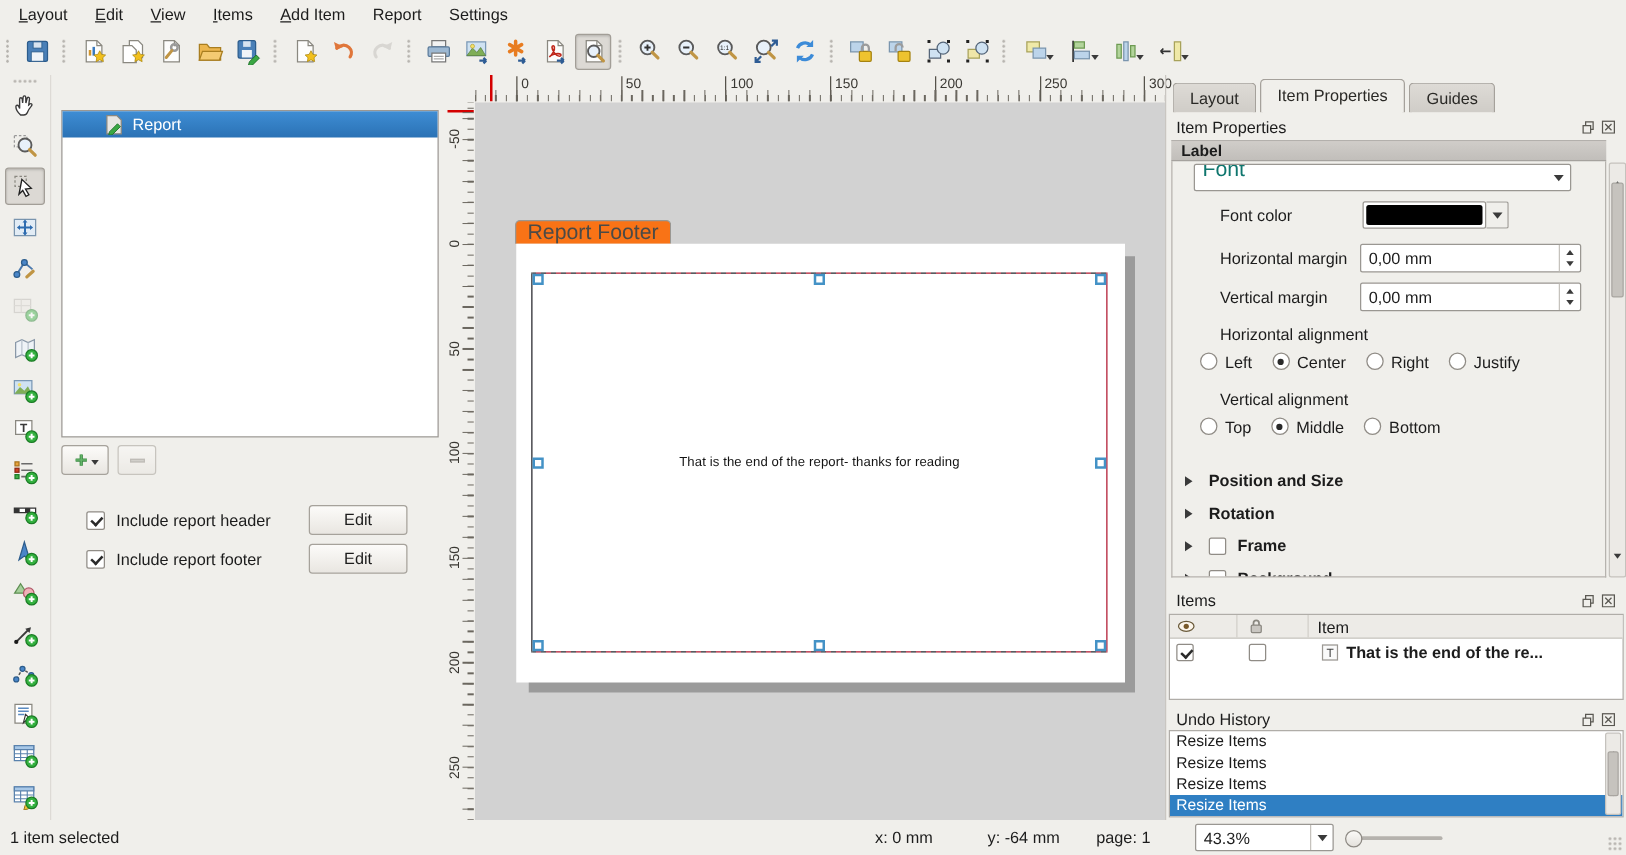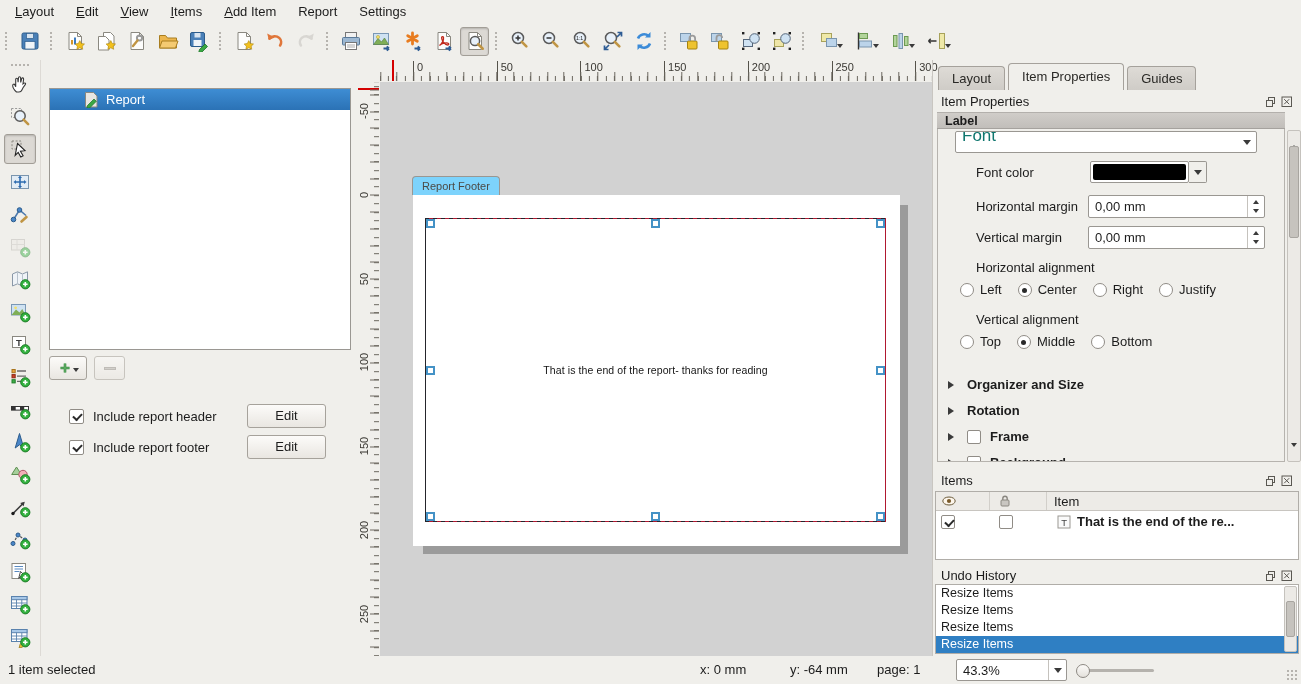--- a/index.html
+++ b/index.html
@@ -50,21 +50,21 @@
 #hruler::before{content:"";position:absolute;left:0;right:0;bottom:1px;height:5px;background:repeating-linear-gradient(to right,#6b675f 0 1px,transparent 1px 8.37px);background-position:7.9px 0}
 #hruler::after{content:"";position:absolute;left:0;right:0;bottom:1px;height:9px;background:repeating-linear-gradient(to right,#6b675f 0 1px,transparent 1px 16.74px);background-position:16.3px 0}
 .hnum{position:absolute;top:1px;height:20px;border-left:1px solid #55524a;padding-left:3px;font-size:11px;color:#3a3833;line-height:12px}
 .hmark{position:absolute;left:12px;top:0;width:2px;height:21px;background:#d40000}
 #vruler{position:absolute;left:0;top:22px;width:22px;height:574px}
 #vruler::before{content:"";position:absolute;top:0;bottom:0;right:1px;width:5px;background:repeating-linear-gradient(to bottom,#6b675f 0 1px,transparent 1px 8.37px);background-position:0 4.2px}
 #vruler::after{content:"";position:absolute;top:0;bottom:0;right:1px;width:9px;background:repeating-linear-gradient(to bottom,#6b675f 0 1px,transparent 1px 16.74px);background-position:0 12.5px}
 .vnum{position:absolute;left:-14px;width:40px;height:12px;text-align:center;font-size:11px;color:#3a3833;transform:rotate(-90deg)}
 .vmark{position:absolute;top:6px;left:0;width:21px;height:2px;background:#d40000}
 #canvas{position:absolute;left:22px;top:22px;width:552px;height:574px;background:#d2d2d2;overflow:hidden}
-.pagetab{position:absolute;left:32px;top:94px;height:19px;padding:0 9px;background:#7dd3fc;border:1px solid #9a9792;border-bottom:none;border-radius:4px 4px 0 0;font-size:11px;color:#4c4a46;line-height:18px}
+.pagetab{position:absolute;left:32px;top:94px;height:19px;padding:0 9px;background:#f97316;border:1px solid #9a9792;border-bottom:none;border-radius:4px 4px 0 0;font-size:17px;color:#4c4a46;line-height:18px}
 .page{position:absolute;left:33px;top:113px;width:487px;height:351px;background:#fff;box-shadow:9px 9px 0 -1px #9b9b9b}
 .selrect{position:absolute;left:12px;top:23px;width:461px;height:304px;border:1px dashed #8e1f35;border-image:repeating-linear-gradient(90deg,#25252b 0 4px,#b01830 4px 8px) 1}
 .handle{position:absolute;width:9px;height:9px;border:2px solid #4492c6;background:transparent}
 .pagetext{position:absolute;left:0;right:0;top:50%;transform:translateY(-50%);text-align:center;font-size:10.5px;color:#141414;letter-spacing:.1px}
 
 #rightcol{position:absolute;left:932px;top:60px;width:369px;height:596px;border-left:1px solid #c9c6c1}
 .rtabs{position:absolute;left:0;top:2px;right:0;height:28px;display:flex;align-items:flex-end;padding-left:5px}
 .rtab{height:24px;padding:0 13px;background:linear-gradient(#dedbd6,#cfccc7);border:1px solid #a5a19b;border-bottom:none;border-radius:4px 4px 0 0;margin-right:3px;line-height:23px;font-size:13px;color:#2a2926}
 .rtab.active{background:#f0efeb;height:27px;line-height:26px}
 .ip-title{position:absolute;left:0;top:32px;right:0;height:18px;padding:0 8px;display:flex;align-items:center}
@@ -79,21 +79,21 @@
 .swatch{width:100%;height:100%;background:#000;border-radius:2px}
 .swatcharrow{position:absolute;left:251px;top:32px;width:18px;height:22px;border:1px solid #9a9792;border-left:none;border-radius:0 2px 2px 0;display:flex;align-items:center;justify-content:center}
 .swatcharrow::after{content:"";border:4px solid transparent;border-top:5px solid #3a3a3a;margin-top:4px}
 .spin{position:absolute;left:150px;width:177px;height:23px;background:#fff;border:1px solid #9a9792;border-radius:2px;display:flex}
 .spinval{flex:1;padding:3px 0 0 6px;font-size:13px}
 .spinarrows{width:17px;border-left:1px solid #c5c2bd;display:flex;flex-direction:column}
 .spinarrows span{flex:1;display:flex;align-items:center;justify-content:center}
 .up::after{content:"";border:3.5px solid transparent;border-bottom:4.5px solid #3a3a3a;margin-bottom:2px}
 .dn::after{content:"";border:3.5px solid transparent;border-top:4.5px solid #3a3a3a;margin-top:2px}
 .radiorow{position:absolute;left:22px;display:flex;align-items:center;gap:7px}
-.radiorow .opt{display:flex;align-items:flex-end;gap:6px;margin-right:9px}
+.radiorow .opt{display:flex;align-items:flex-start;gap:6px;margin-right:9px}
 .grouprow{position:absolute;left:10px;display:flex;align-items:center;gap:9px;font-weight:bold;font-size:13px}
 .grouprow .arrow{width:0;height:0;border:4.5px solid transparent;border-left:6.5px solid #3a3a3a;flex:none}
 .vscroll{position:absolute;width:14px;background:#eceae6;border:1px solid #c5c2bd;border-radius:2px}
 .sbtn{position:absolute;left:0;right:0;height:13px;display:flex;align-items:center;justify-content:center}
 .sthumb{position:absolute;left:1px;right:1px;background:#c6c3be;border:1px solid #a8a5a0;border-radius:2px}
 
 .itemstable{position:absolute;left:2px;right:2px;top:431px;height:69px;background:#fff;border:1px solid #b0ada8}
 .ithead{height:19px;background:#edebe7;border-bottom:1px solid #c8c5c0;position:relative;display:flex;align-items:center}
 .ithead .c1{position:absolute;left:6px;top:2px}
 .ithead .c2{position:absolute;left:62px;top:2px}
@@ -752,21 +752,21 @@
       </span>
           <span class="opt">
         <span class="vradio"></span>
         <span>Bottom</span>
       </span>
         </div>
       <div id="grouprows">
           <div class="grouprow" style="top:248px">
       <span class="arrow"></span>
 
-      <span>Organizer and Size</span>
+      <span>Position and Size</span>
     </div>
           <div class="grouprow" style="top:274px">
       <span class="arrow"></span>
 
       <span>Rotation</span>
     </div>
           <div class="grouprow" style="top:300px">
       <span class="arrow"></span>
       <span class="vcb" style="width:14px;height:14px"></span>
       <span>Frame</span>

